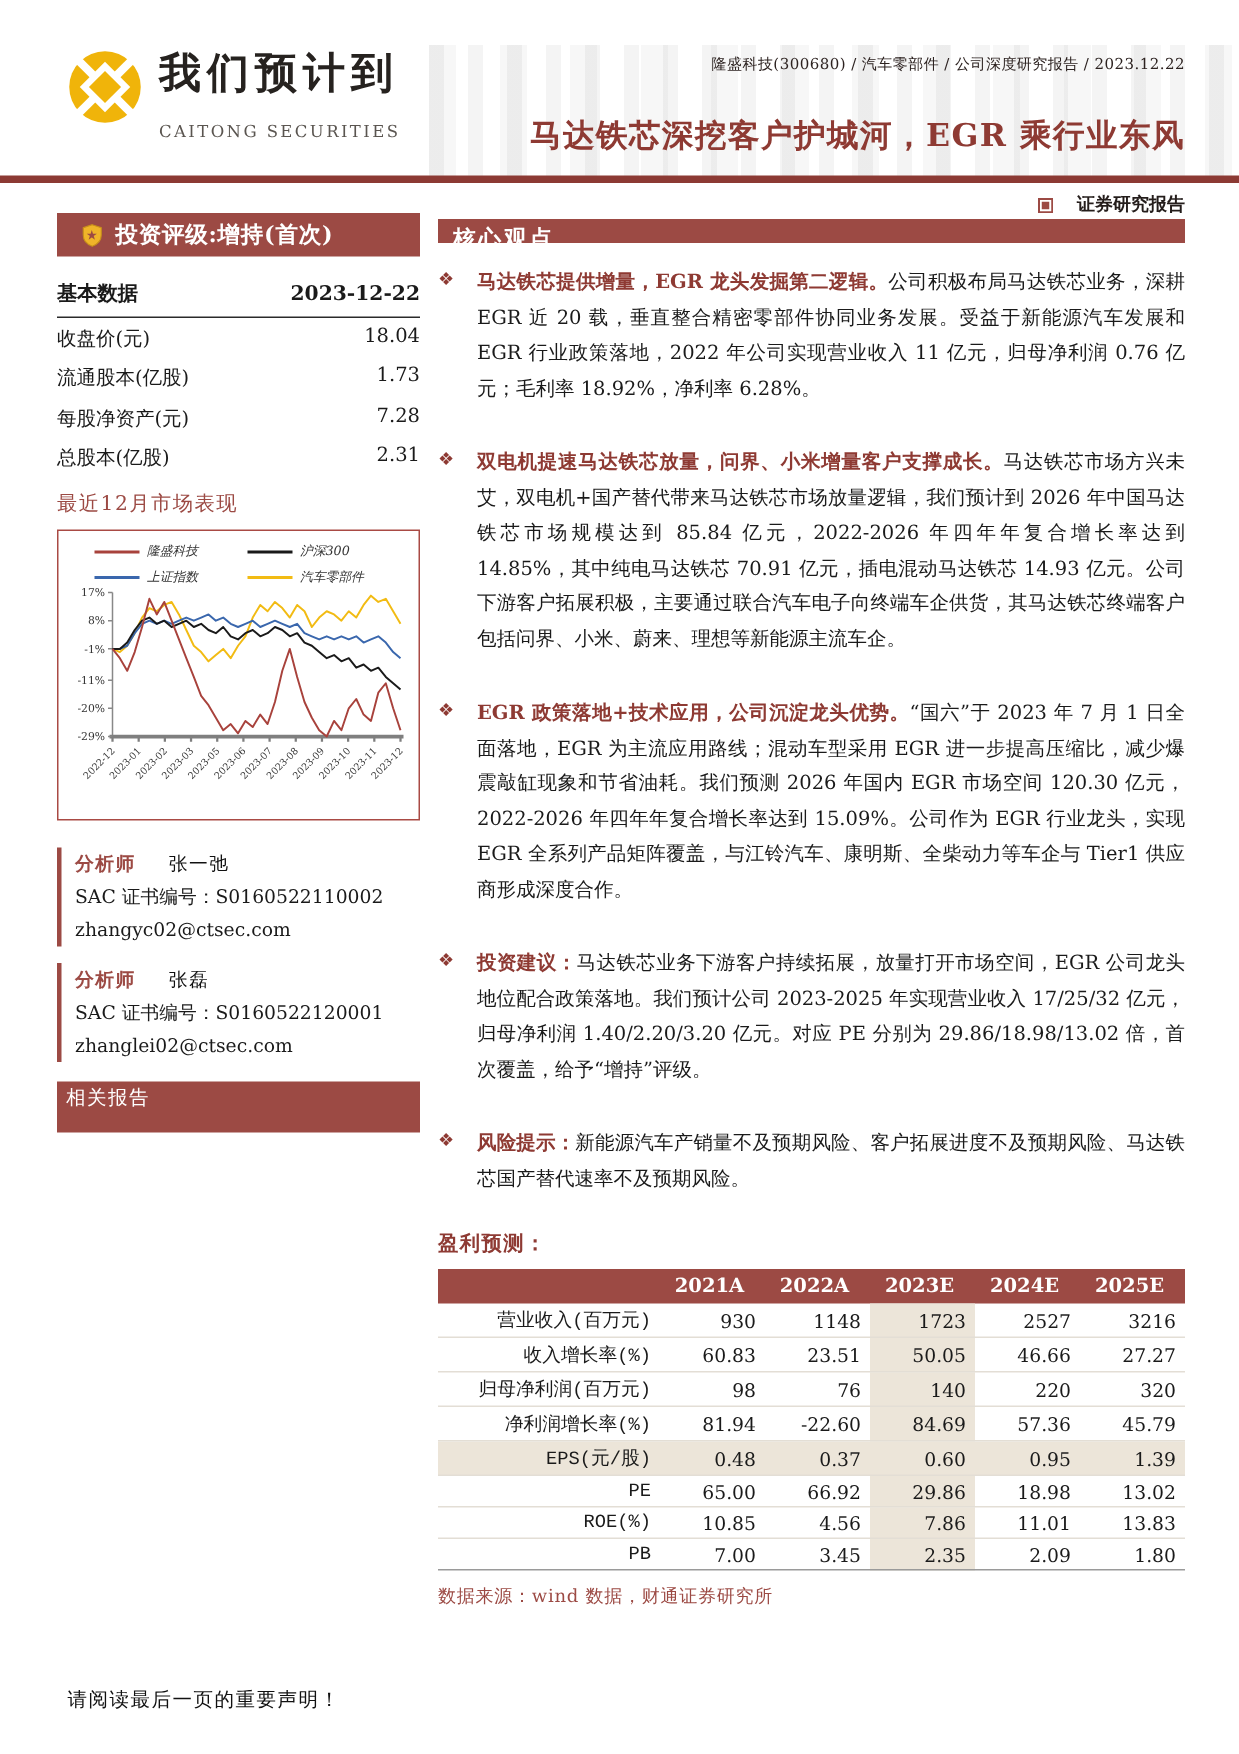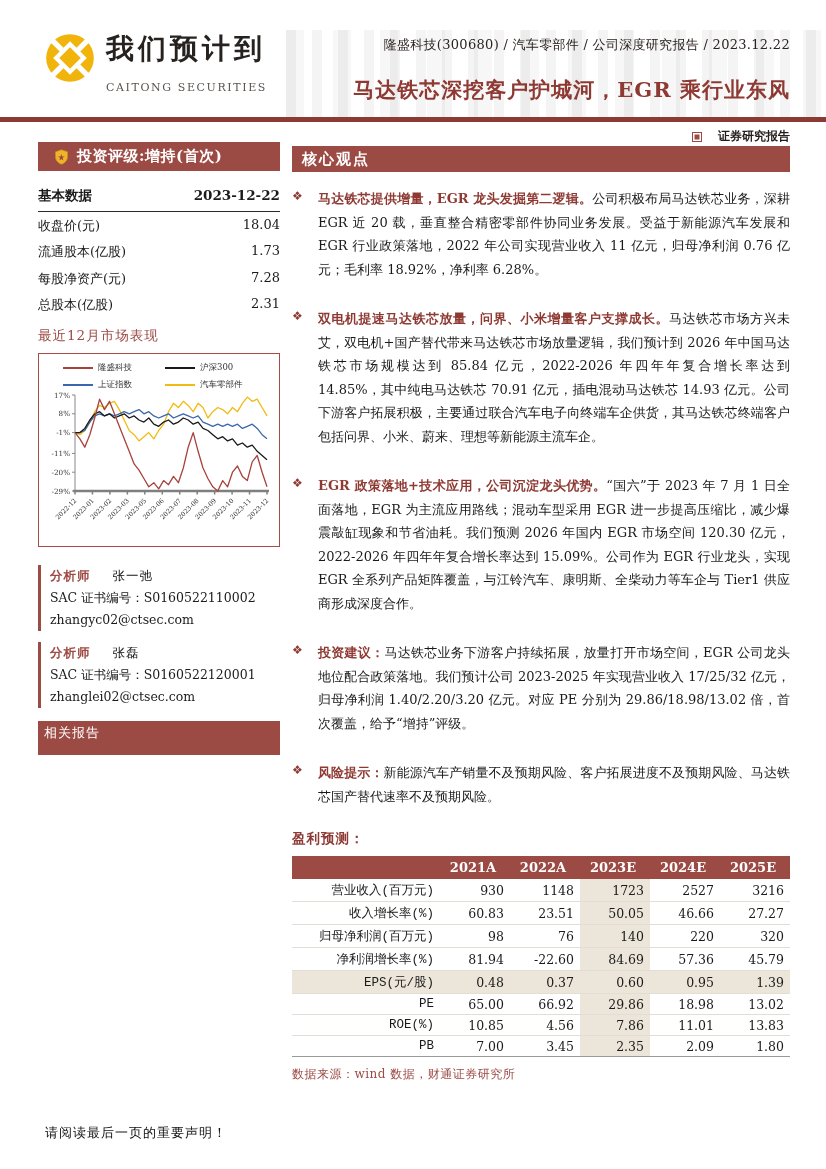--- a/index.html
+++ b/index.html
@@ -15,21 +15,21 @@
     background:
       repeating-linear-gradient(90deg, rgba(0,0,0,0.045) 0 10px, transparent 10px 26px),
       repeating-linear-gradient(90deg, rgba(0,0,0,0.03) 0 18px, transparent 18px 47px);
   }
   .logo-wrap { position:absolute; left:44px; top:32px; display:flex; align-items:flex-start; z-index:2; }
   .logo-text { margin-left:10px; }
   .brand-cn { font-size:28px; font-weight:bold; color:#26221f; letter-spacing:4px; line-height:34px; }
   .brand-en { font-size:11px; color:#5a5550; letter-spacing:1.6px; margin-top:15px; }
   .header-meta {
     position:absolute; top:36px; right:36px; z-index:2;
-    font-size:13px; color:#2c2220; letter-spacing:0.3px;
+    font-size:10px; color:#2c2220; letter-spacing:0.3px;
   }
   .report-title {
     position:absolute; top:76px; right:36px; width:560px; z-index:2;
     text-align:right; font-size:21px; font-weight:bold; color:#8e3a33; letter-spacing:1px;
   }
   .header-rule { position:absolute; top:117px; left:0; width:826px; height:5px; background:#8c3a34; z-index:2; }
   .report-type {
     position:absolute; top:128px; right:36px; z-index:2;
     display:flex; align-items:center; gap:16px;
     font-size:12px; font-weight:bold; color:#241d1b;
@@ -45,36 +45,36 @@
     padding-left:16px; gap:8px; font-size:15px; font-weight:bold; letter-spacing:0.5px;
   }
   .basic-head {
     margin-top:16px; display:flex; justify-content:space-between; align-items:baseline;
     font-size:13.5px; font-weight:bold; padding-bottom:6px; border-bottom:1.5px solid #2a2a2a;
   }
   .basic-row { display:flex; justify-content:space-between; font-size:13px; padding:4.5px 0 4px 0; }
   .basic-row .v { font-family:"DejaVu Serif", serif; }
   .chart-caption { margin-top:9px; color:#9c4a44; font-size:13.5px; letter-spacing:1px; }
   .chart-box { margin-top:8px; border:1px solid #a94a44; padding:8px 2px 0 2px; height:194px; }
-  .legend { display:grid; grid-template-columns:1fr 1fr; row-gap:5px; padding:0 10px 0 22px; }
+  .legend { display:grid; grid-template-columns:1fr 1fr; row-gap:5px; padding:0 10px 0 22px;font-style:italic; }
   .legend-item { display:flex; align-items:center; gap:5px; font-size:8.5px; color:#333; }
   .legend-item .swatch { width:30px; height:2px; background:#999; flex:0 0 auto; }
   
   .analyst { margin-top:18px; border-left:3px solid #9c4a44; padding-left:9px; font-size:12.5px; line-height:22px; }
   .analyst + .analyst { margin-top:11px; }
   .analyst-role { color:#9c4a44; font-weight:bold; margin-right:18px; letter-spacing:1px; }
   .analyst-name { color:#111; letter-spacing:1px; }
   .related-banner {
     margin-top:13px; height:34px; line-height:23px; background:#9c4a44; color:#fff;
     padding-left:6px; font-size:13px; letter-spacing:1px;
   }
   
   .right-col { position:absolute; left:292px; top:146px; width:498px; z-index:1; }
   .core-banner {
-    height:26px; line-height:26px; background:#9c4a44; color:#fff;
+    height:16px; line-height:26px; background:#9c4a44; color:#fff;
     padding-left:10px; font-size:15px; font-weight:bold; letter-spacing:2px;
   }
   .bullet { display:flex; margin-top:15px; }
   .bullet.gap-lg { margin-top:26px; }
   .bullet .mark { width:17px; flex:0 0 auto; color:#8e3a33; font-size:12px; padding-top:2px; }
   .bullet .txt { flex:1; font-size:13px; line-height:23.5px; text-align:justify; padding-left:9px; }
   .bullet .lead { font-weight:bold; color:#8e3a33; }
   .forecast-title { margin-top:22px; font-size:13.5px; font-weight:bold; color:#8e3a33; letter-spacing:1px; }
   table.forecast { margin-top:8px; width:100%; border-collapse:collapse; font-size:12.5px; }
   table.forecast th {

